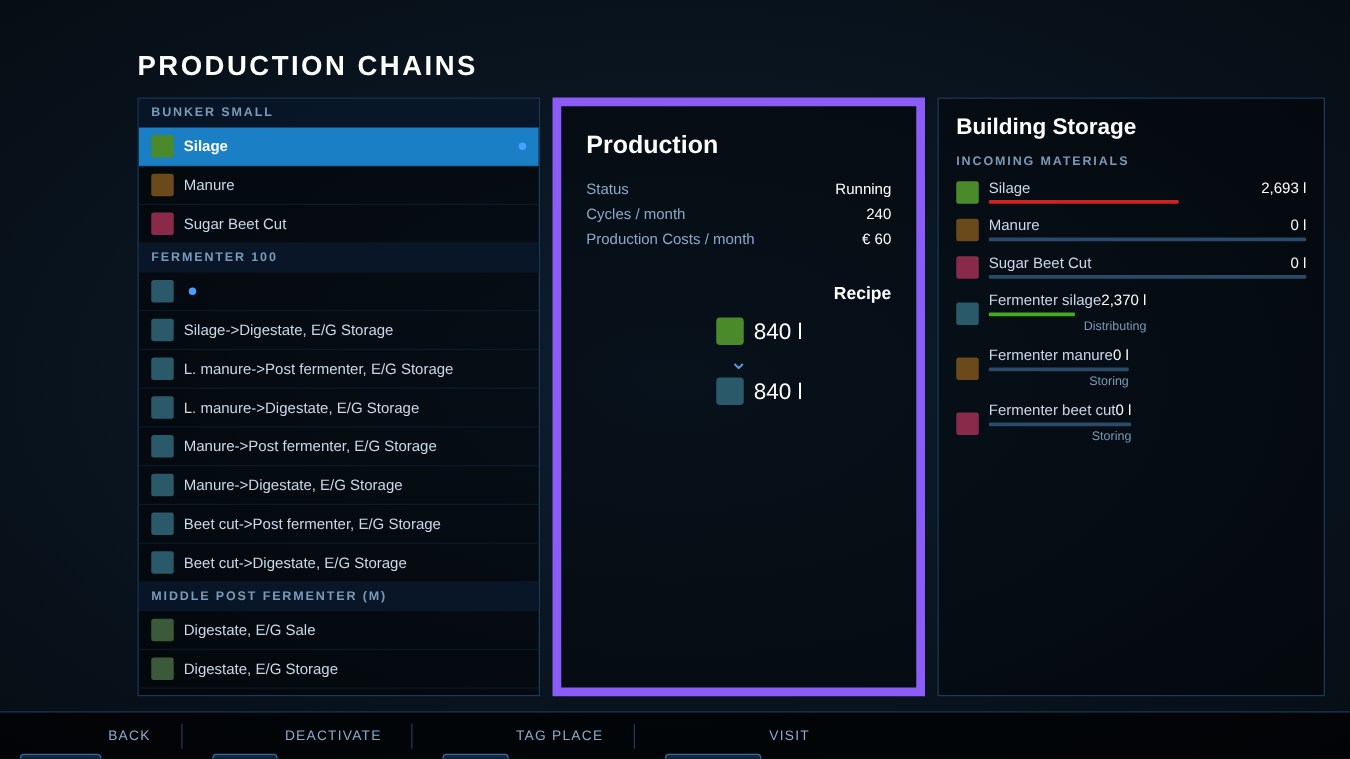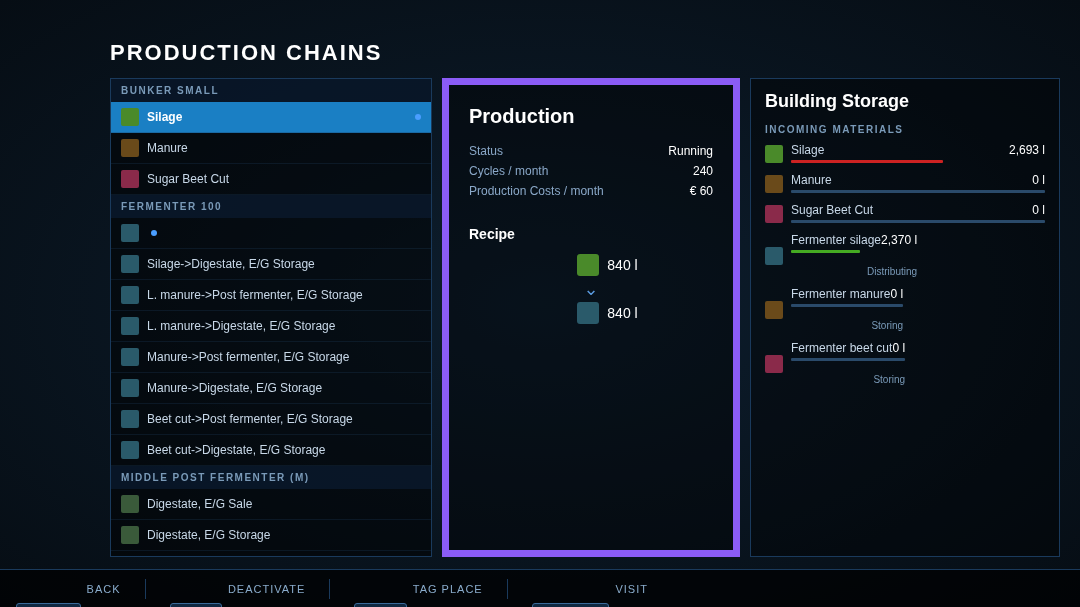--- a/index.html
+++ b/index.html
@@ -143,40 +143,40 @@
     .stat-row {
       display: flex;
       justify-content: space-between;
       margin-bottom: 6px;
       font-size: 12px;
     }
 
     .stat-label { color: #8aa8c8; }
     .stat-value { color: #ffffff; }
 
-    .recipe-section { margin-top: 28px; }
+    .recipe-section { margin-top: 28px; text-align: right; }
     .recipe-label {
       font-size: 14px;
       color: #ffffff;
       font-weight: bold;
       margin-bottom: 12px;
     }
 
     .recipe-flow {
       display: flex;
       flex-direction: column;
       align-items: center;
       gap: 4px;
     }
 
     .recipe-item {
       display: flex;
       align-items: center;
       gap: 8px;
-      font-size: 14px;
+      font-size: 18px;
       color: #ffffff;
       padding-left: 33px;
     }
 
     .recipe-icon {
       width: 22px;
       height: 22px;
       border-radius: 3px;
       display: flex;
       align-items: center;
@@ -254,21 +254,21 @@
       margin-top: 3px;
       border-radius: 1px;
       width: 100%;
     }
 
     .storage-status {
       font-size: 10px;
       color: #7a9ab8;
       text-align: right;
       display: block;
-      margin-top: 13px;
+      margin-top: 3px;
     }
 
     
     .bottom-bar {
       position: absolute;
       bottom: 0;
       left: 0;
       right: 0;
       height: 38px;
       background: rgba(0,0,0,0.7);

